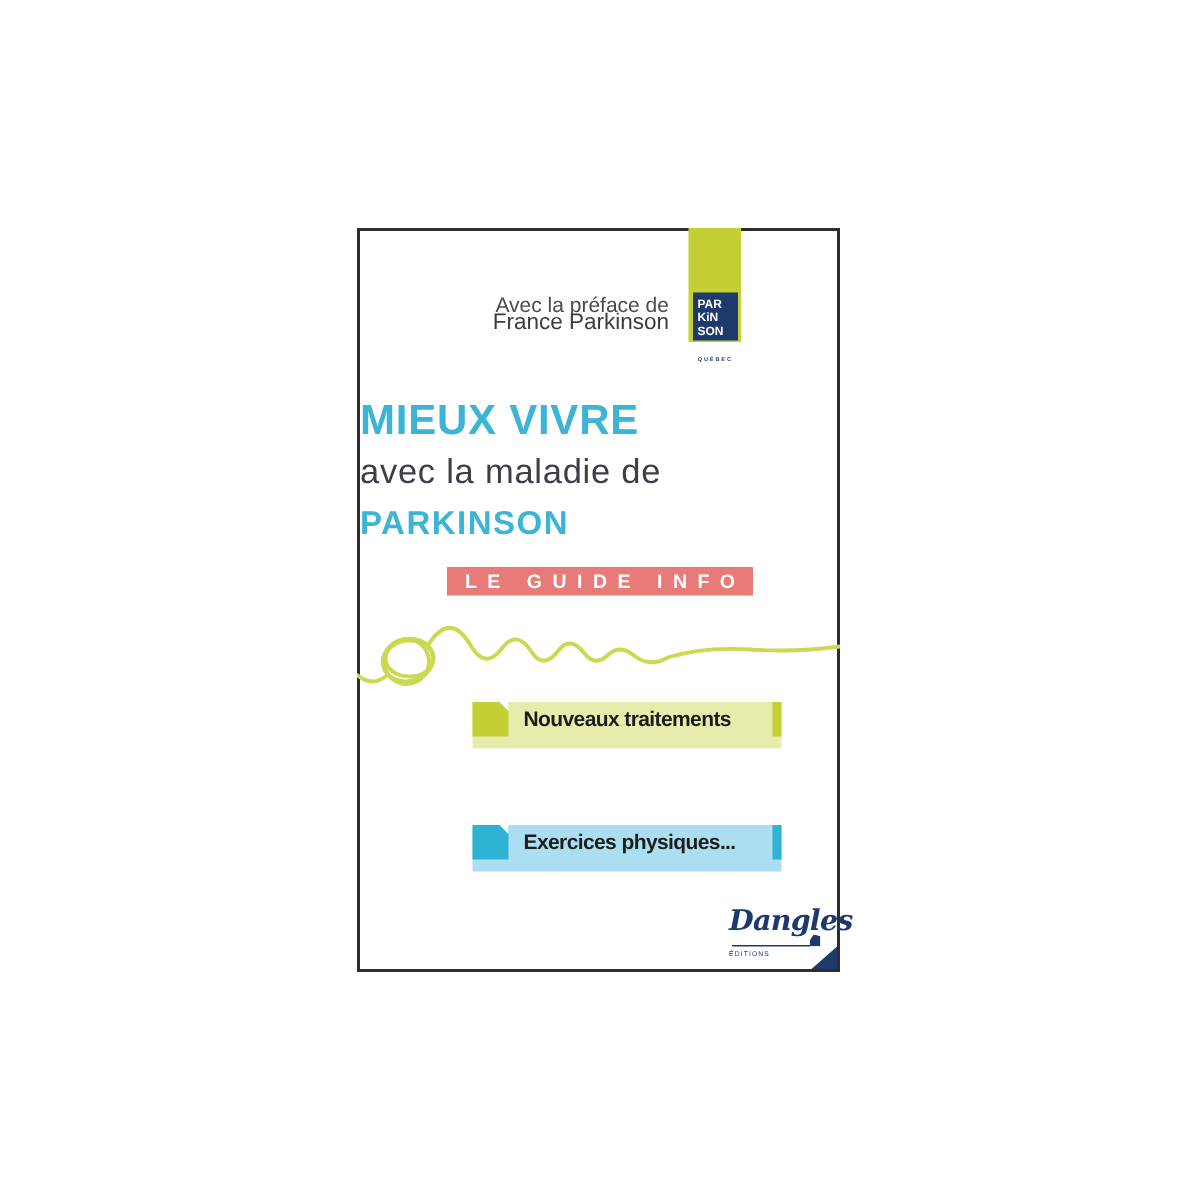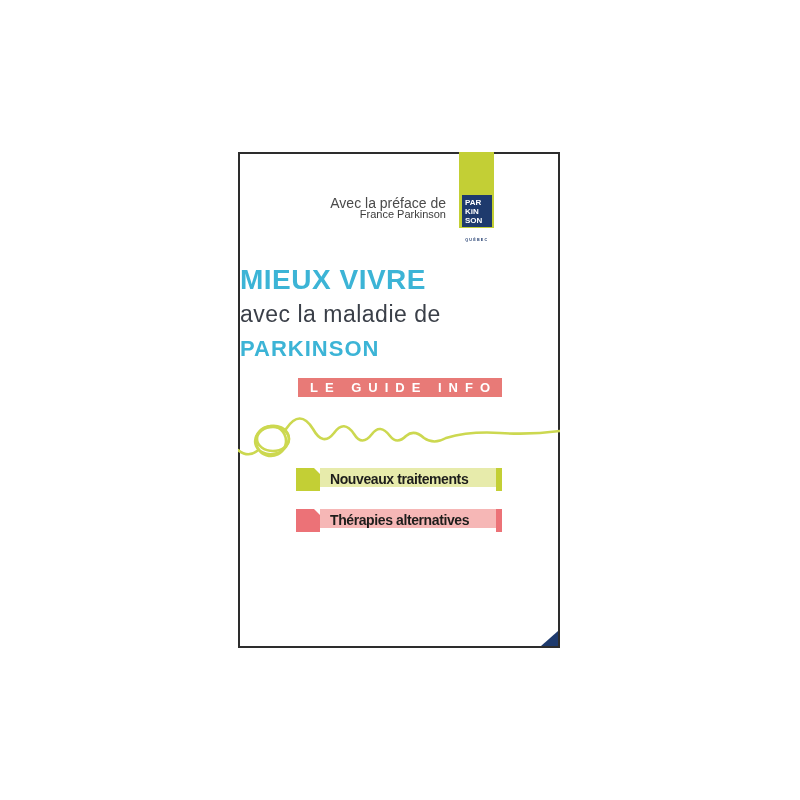--- a/index.html
+++ b/index.html
@@ -17,40 +17,40 @@
   .logo-navy .row{display:flex;justify-content:space-between;font-size:8px;font-weight:bold;
                   line-height:9px;}
   .logo-quebec{position:absolute;left:215px;top:75px;width:44px;text-align:center;
                color:var(--navy,#1e3a6d);font-weight:bold;}
   .logo-quebec span{display:inline-block;font-size:6px;letter-spacing:2px;transform:scale(.62);
                     transform-origin:center top;white-space:nowrap;}
 
   
   .preface{position:absolute;right:112px;top:44px;text-align:right;color:#4a4a4a;}
   .preface .l1{font-size:14px;line-height:10px;}
-  .preface .l2{font-size:11px;line-height:13px;color:#3c3c3c;}
+  .preface .l2{font-size:15px;line-height:13px;color:#3c3c3c;}
 
   
   .title-line{position:absolute;left:0;width:100%;text-align:left;white-space:nowrap;}
   .t1{top:112px;font-size:28px;line-height:28px;font-weight:800;
       color:var(--turquoise,#3cb4d6);letter-spacing:.5px;}
   .t2{top:148px;font-size:23px;line-height:25px;color:var(--title-dark,#3a3f48);
       letter-spacing:.5px;}
   .t3{top:178px;font-size:22px;line-height:34px;font-weight:800;
       color:var(--turquoise,#3cb4d6);letter-spacing:1px;}
   .banner{position:absolute;left:58px;top:224px;width:204px;height:19px;
           background:var(--salmon,#e87a77);color:#fff;font-size:13px;font-weight:bold;
           letter-spacing:7px;text-align:center;line-height:20px;box-sizing:border-box;
           padding-left:7px;white-space:nowrap;}
 
   
   .scribble{position:absolute;left:-2px;top:250px;width:322px;height:70px;}
 
   
-  .topic{position:absolute;left:56px;width:206px;height:19px;background:var(--bg);}
+  .topic{position:absolute;left:75px;width:206px;height:31px;background:var(--bg);}
   .topic.i0{top:314px;} .topic.i1{top:355px;} .topic.i2{top:396px;}
   .topic-square{position:absolute;left:0;top:0;width:24px;height:23px;background:var(--accent);}
   .topic-square .fold{position:absolute;right:0;top:0;width:0;height:0;
           border-top:6px solid #ffffff;border-left:6px solid transparent;}
   .topic-endbar{position:absolute;right:0;top:0;width:6px;height:23px;background:var(--accent);}
   .topic-label{position:absolute;left:34px;top:0;line-height:23px;font-size:14px;
                font-weight:bold;letter-spacing:-.4px;color:#1d1d1b;white-space:nowrap;}
 
   
   .publisher{position:absolute;left:246px;top:450px;width:66px;color:var(--navy,#222d52);}
@@ -102,24 +102,30 @@
       <path d="M48,25 Q62,4 75,25 Q85,43 96,29 Q106,15 116,30 Q124,43 134,30 Q142,19 152,32 Q159,41 168,32 Q176,25 186,34 Q196,41 208,34 Q232,27 262,29 Q292,31 322,27"></path>
     </svg>
 
     <div class="topic i0" style="--accent: #c3cf35; --bg: #e7ebab;">
       <span class="topic-square">
           <span class="fold"></span>
         </span>
       <span class="topic-endbar"></span>
       <span class="topic-label">Nouveaux traitements</span>
     </div>
-    <div class="topic i1" style="--accent: #ec7277; --bg: #f6b7b6;">
+    <div class="topic i2" style="--accent: #2eb3d5; --bg: #abdef0;">
       <span class="topic-square">
           <span class="fold"></span>
         </span>
       <span class="topic-endbar"></span>
-      <span class="topic-label">Thérapies alternatives</span>
+      <span class="topic-label">Exercices physiques...</span>
     </div>
 
+    <div class="publisher">
+      <div class="name">Dangles</div>
+      <span class="type">ÉDITIONS</span>
+      <span class="swash"></span>
+      <span class="mark"></span>
+    </div>
 
     <div class="corner-triangle"></div>
   </div>
 </div>
 
 </body></html>

